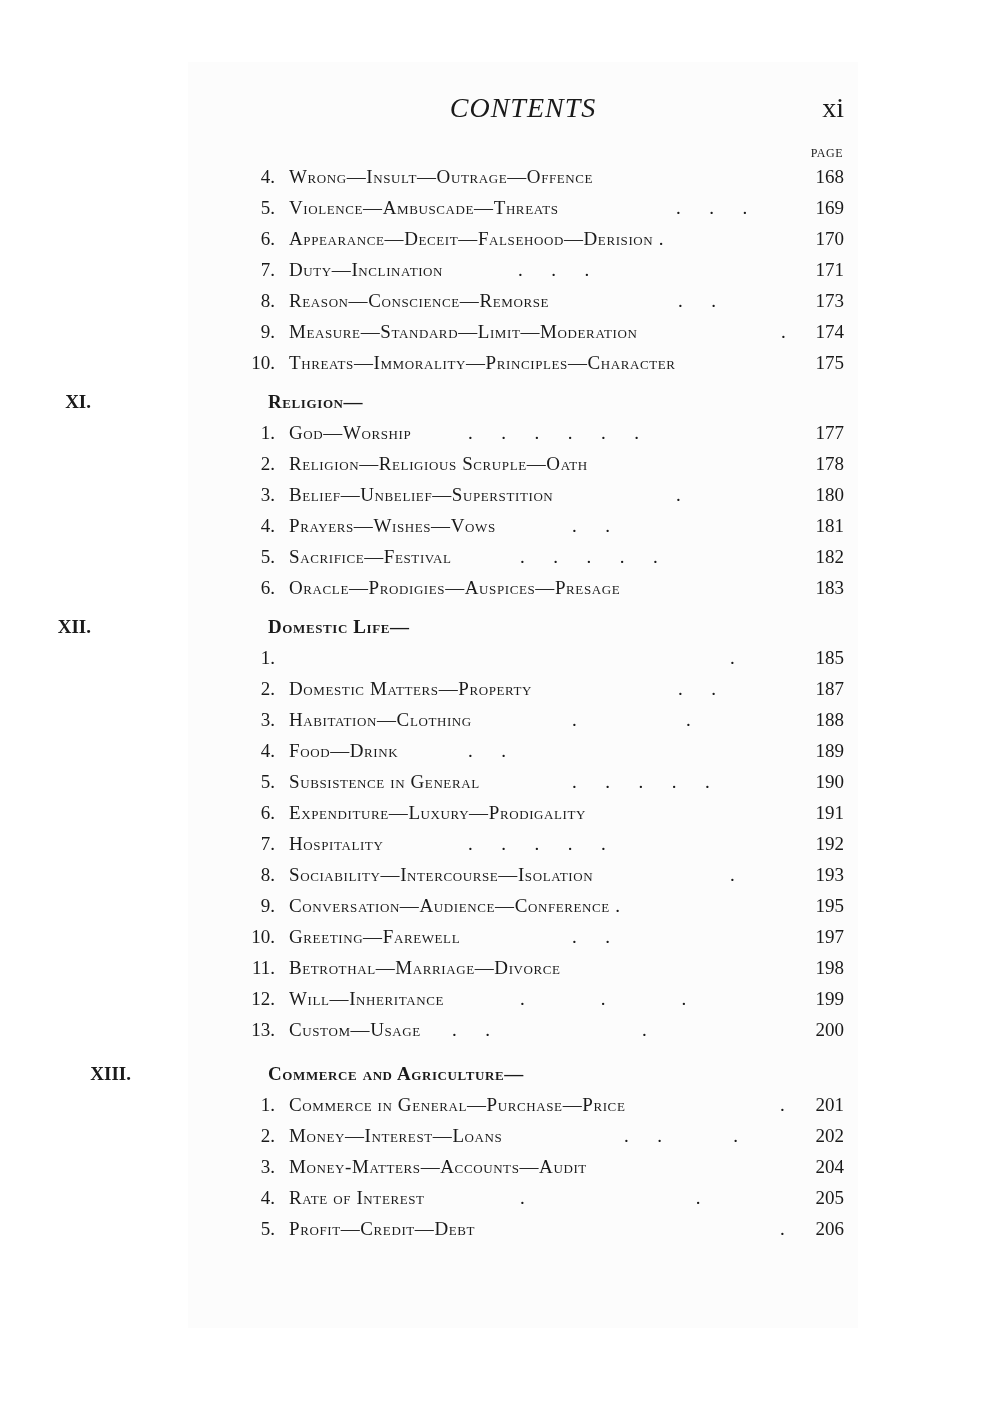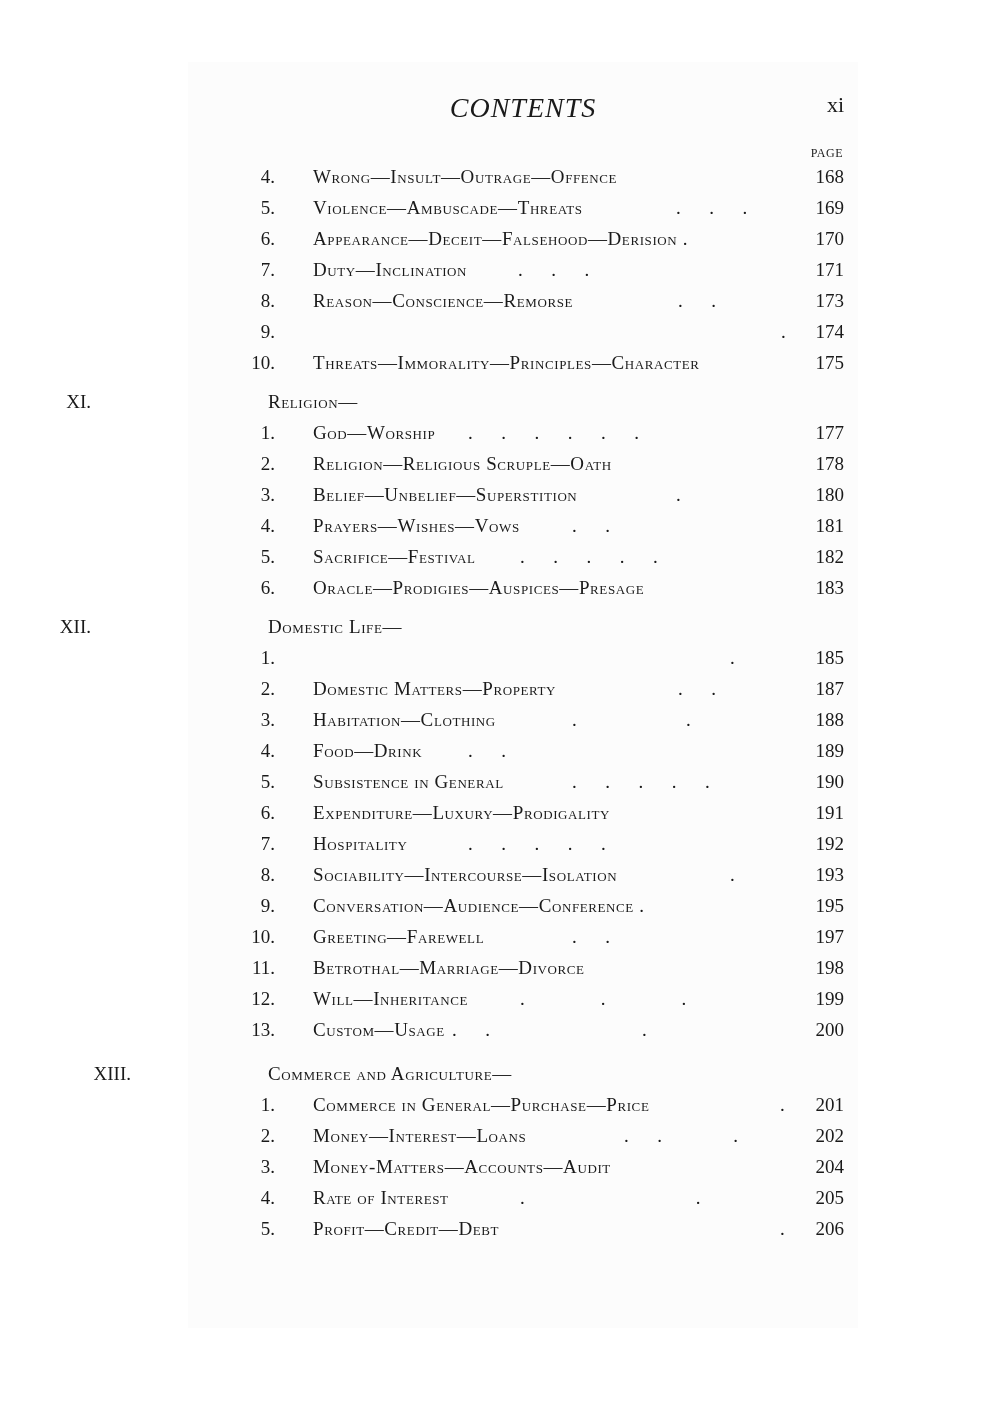--- a/index.html
+++ b/index.html
@@ -2,29 +2,29 @@
 <html><head>
 <meta charset="utf-8">
 <style>
   html, body { margin: 0; padding: 0; background: #ffffff; }
   body { width: 1000px; height: 1418px; position: relative; overflow: hidden;
          font-family: "Liberation Serif", "DejaVu Serif", serif; color: #1a1a1a; }
   .scan { position: absolute; left: 188px; top: 62px; width: 670px; height: 1266px; background: #fcfcfc; }
   .running-head { position: absolute; top: 92px; left: 188px; width: 670px; height: 30px; }
   .running-title { position: absolute; left: 0; width: 100%; text-align: center;
                    font-style: italic; font-size: 28px; letter-spacing: 1px; top: 0; }
-  .folio { position: absolute; right: 14px; top: 0; font-size: 22px; }
+  .folio { position: absolute; right: 14px; top: 0; font-size: 28px; }
   .page-label { position: absolute; top: 146px; right: 157px; font-size: 12px; letter-spacing: 0.5px; }
   .toc { position: absolute; left: 0; top: 0; width: 1000px; }
   .row { position: absolute; left: 0; width: 1000px; height: 28px; font-size: 19px; }
   .num { position: absolute; right: 725px; text-align: right; }
-  .title { position: absolute; left: 289px; font-variant: small-caps; letter-spacing: 0.6px; white-space: nowrap; margin-left: 24px; }
+  .title { position: absolute; left: 289px; font-variant: small-caps; letter-spacing: 0.6px; white-space: nowrap; }
   .dots { position: absolute; white-space: pre; letter-spacing: 0; }
   .pg { position: absolute; right: 156px; text-align: left; }
-  .section { position: absolute; left: 0; width: 828px; height: 28px; font-size: 19px; }
+  .section { position: absolute; left: 0; width: 828px; height: 28px; font-size: 19px; font-weight: bold; }
   .section .roman { position: absolute; right: 737px; text-align: right; }
   .section .stitle { position: absolute; left: 268px; font-variant: small-caps; letter-spacing: 0.6px; white-space: nowrap; }
 </style>
 </head>
 <body>
 
 <div class="scan"></div>
 
 <div class="running-head">
   <div class="running-title">CONTENTS</div>
@@ -56,20 +56,21 @@
       <span class="pg">171</span>
     </div>
     <div class="row" style="top: 290px;">
       <span class="num">8.</span>
       <span class="title">Reason—Conscience—Remorse</span>
       <span class="dots" style="left: 678px;">.      .</span>
       <span class="pg">173</span>
     </div>
     <div class="row" style="top: 321px;">
       <span class="num">9.</span>
+      <span class="title">Measure—Standard—Limit—Moderation</span>
       <span class="dots" style="left: 781px;">.</span>
       <span class="pg">174</span>
     </div>
     <div class="row" style="top: 352px;">
       <span class="num">10.</span>
       <span class="title">Threats—Immorality—Principles—Character</span>
       <span class="pg">175</span>
     </div>
     <div class="section" style="top: 391px;">
       <span class="roman">XI.</span>

